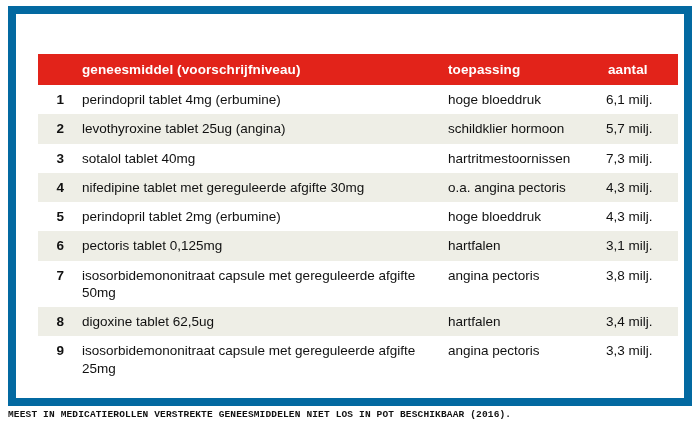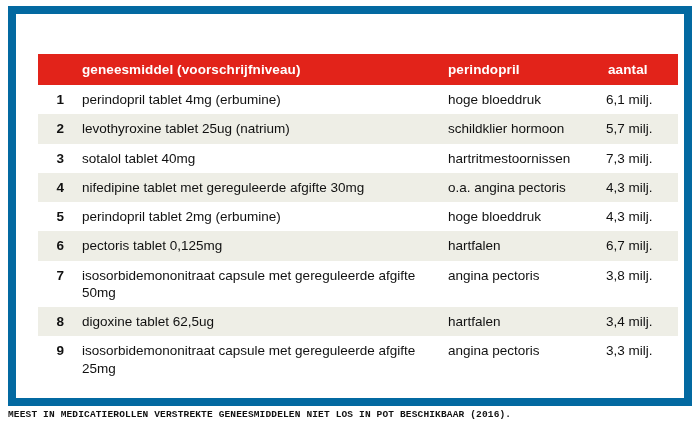--- a/index.html
+++ b/index.html
@@ -101,34 +101,34 @@
       <colgroup>
         <col class="c-rank">
         <col class="c-name">
         <col class="c-use">
         <col class="c-num">
       </colgroup>
       <thead>
         <tr>
           <th class="rank-head"></th>
           <th class="name-head">geneesmiddel (voorschrijfniveau)</th>
-          <th>perindopril</th>
+          <th>toepassing</th>
           <th>aantal</th>
         </tr>
       </thead>
       <tbody id="table-body">
           <tr class="plain">
             <td class="rank">1</td>
             <td class="name">perindopril tablet 4mg (erbumine)</td>
             <td class="use">hoge bloeddruk</td>
             <td class="num">6,1 milj.</td>
           </tr>
           <tr class="shade">
             <td class="rank">2</td>
-            <td class="name">levothyroxine tablet 25ug (natrium)</td>
+            <td class="name">levothyroxine tablet 25ug (angina)</td>
             <td class="use">schildklier hormoon</td>
             <td class="num">5,7 milj.</td>
           </tr>
           <tr class="plain">
             <td class="rank">3</td>
             <td class="name">sotalol tablet 40mg</td>
             <td class="use">hartritmestoornissen</td>
             <td class="num">7,3 milj.</td>
           </tr>
           <tr class="shade">
@@ -140,21 +140,21 @@
           <tr class="plain">
             <td class="rank">5</td>
             <td class="name">perindopril tablet 2mg (erbumine)</td>
             <td class="use">hoge bloeddruk</td>
             <td class="num">4,3 milj.</td>
           </tr>
           <tr class="shade">
             <td class="rank">6</td>
             <td class="name">pectoris tablet 0,125mg</td>
             <td class="use">hartfalen</td>
-            <td class="num">6,7 milj.</td>
+            <td class="num">3,1 milj.</td>
           </tr>
           <tr class="plain">
             <td class="rank">7</td>
             <td class="name">isosorbidemononitraat capsule met gereguleerde afgifte 50mg</td>
             <td class="use">angina pectoris</td>
             <td class="num">3,8 milj.</td>
           </tr>
           <tr class="shade">
             <td class="rank">8</td>
             <td class="name">digoxine tablet 62,5ug</td>

